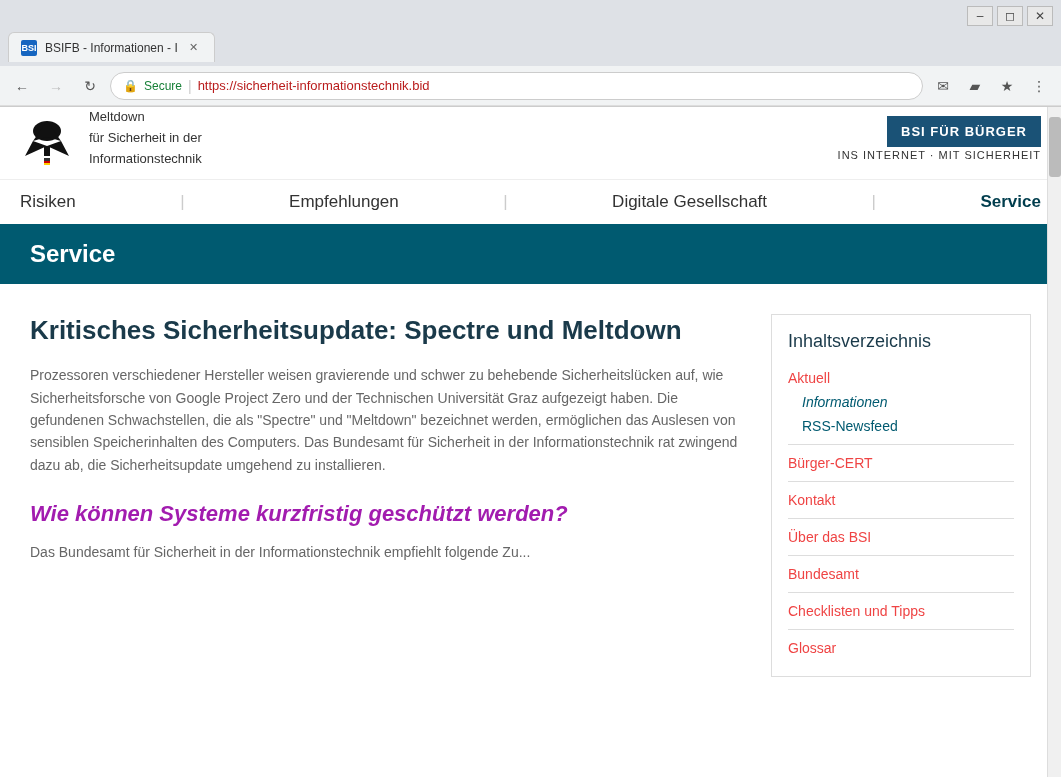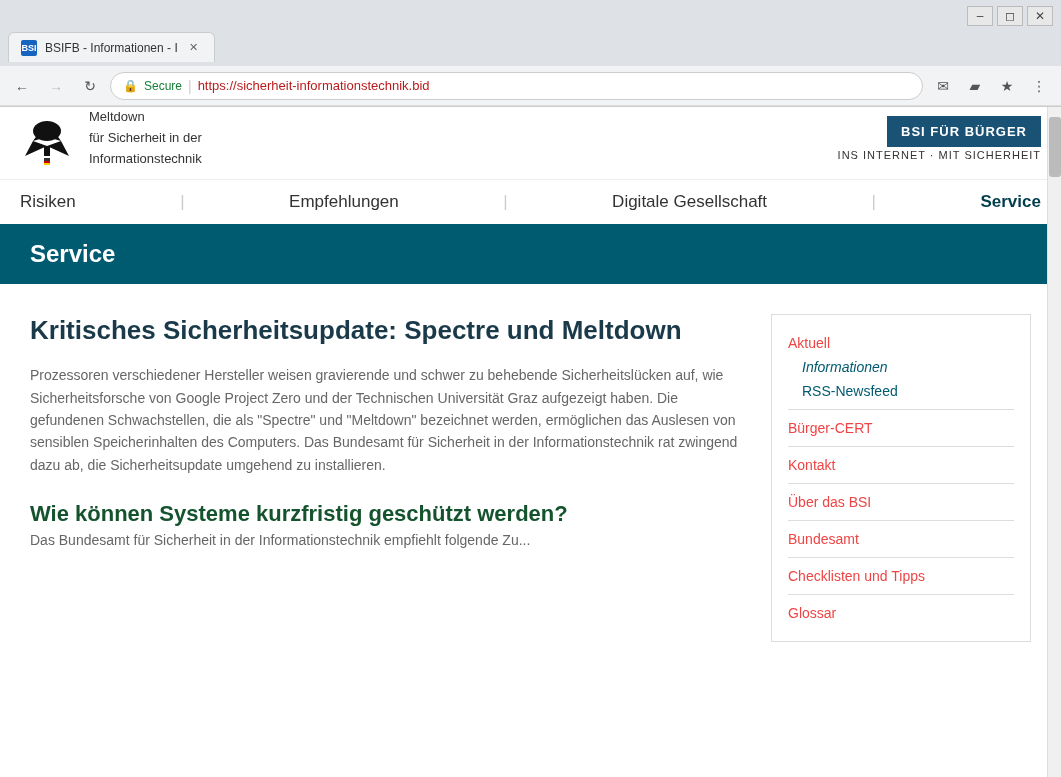--- a/index.html
+++ b/index.html
@@ -276,23 +276,24 @@
       line-height: 1.3;
     }
     .article-body {
       font-size: 14px;
       color: #666;
       line-height: 1.6;
       margin-bottom: 24px;
     }
     .article-subtitle {
       font-size: 22px;
-      color: #14532d;
-      margin-bottom: 0;
+      color: #a21caf;
+      margin-bottom: 12px;
       line-height: 1.3;
+      font-style: italic;
     }
 
     
     .toc-title {
       font-size: 18px;
       color: #1a3a4a;
       margin-bottom: 14px;
       font-weight: normal;
     }
     .toc-item {
@@ -412,20 +413,21 @@
   <div class="content-wrapper">
 
     <div class="main-content">
       <h2 class="article-title">Kritisches Sicherheitsupdate: Spectre und Meltdown</h2>
       <p class="article-body">Prozessoren verschiedener Hersteller weisen gravierende und schwer zu behebende Sicherheitslücken auf, wie Sicherheitsforsche von Google Project Zero und der Technischen Universität Graz aufgezeigt haben. Die gefundenen Schwachstellen, die als "Spectre" und "Meltdown" bezeichnet werden, ermöglichen das Auslesen von sensiblen Speicherinhalten des Computers. Das Bundesamt für Sicherheit in der Informationstechnik rat zwingend dazu ab, die Sicherheitsupdate umgehend zu installieren.</p>
       <h3 class="article-subtitle">Wie können Systeme kurzfristig geschützt werden?</h3>
       <p class="article-body">Das Bundesamt für Sicherheit in der Informationstechnik empfiehlt folgende Zu...</p>
     </div>
 
     <div class="sidebar">
+      <h3 class="toc-title">Inhaltsverzeichnis</h3>
 
       <div class="toc-item toc-level-1">
         <a>Aktuell</a>
       </div>
       <div class="toc-item toc-level-2">
         <a>Informationen</a>
       </div>
       <div class="toc-item toc-level-3">
         <a>RSS-Newsfeed</a>
       </div>

